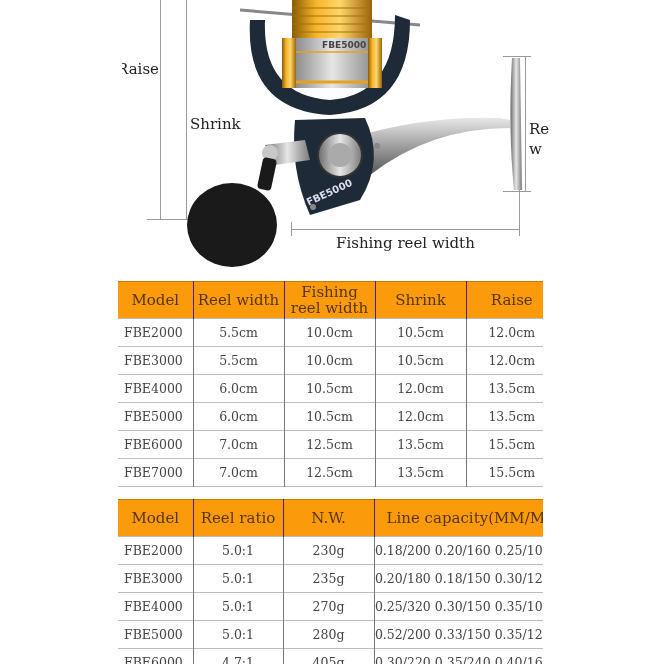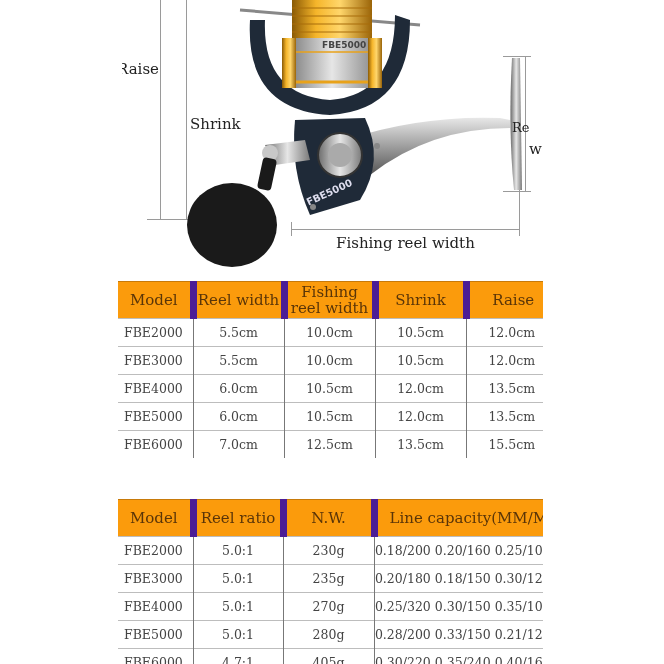--- a/index.html
+++ b/index.html
@@ -2,26 +2,26 @@
 <html><head>
 <meta charset="utf-8">
 <style>
   html, body { margin:0; padding:0; background:#ffffff; }
   body { width:664px; height:664px; position:relative; overflow:hidden; font-family:"DejaVu Serif", "Liberation Serif", serif; color:#333; }
   .diagram { position:absolute; left:0; top:0; width:664px; height:270px; }
   .lbl { position:absolute; font-family:"DejaVu Serif", serif; color:#222; white-space:nowrap; }
   .lbl-raise { left:117px; top:60px; font-size:15px; }
   .lbl-shrink { left:190px; top:115px; font-size:15px; }
   .lbl-width { left:336px; top:234px; font-size:15px; }
-  .lbl-reel1 { left:512px; top:120px; font-size:13px; }
+  .lbl-reel1 { left:529px; top:120px; font-size:15px; }
   .lbl-reel2 { left:529px; top:140px; font-size:15px; }
   .dimline { position:absolute; background:#9a9a9a; }
 
   table.spec { position:absolute; left:118px; border-collapse:collapse; font-family:"DejaVu Serif", serif; table-layout:fixed; }
-  table.spec th { background:#fb9b0c; color:#5a3508; font-weight:normal; font-size:15px; height:36px; padding:0; border-left:7px solid #4c1d95; line-height:16px; overflow:hidden; white-space:nowrap; }
+  table.spec th { background:#fb9b0c; color:#5a3508; font-weight:normal; font-size:15px; height:36px; padding:0; border-left:1px solid #4c1d95; line-height:16px; overflow:hidden; white-space:nowrap; }
   table.spec th:first-child { border-left:none; }
   table.spec td { font-size:12.5px; color:#444; height:27px; padding:0; text-align:center; border-top:1px solid #bdbdbd; border-left:1px solid #777; white-space:nowrap; overflow:hidden; }
   table.spec td:first-child { border-left:none; text-align:left; padding-left:6px; }
   table.spec tr.head { border-top:1px solid #c77a0a; }
   .t1 { top:281px; width:425px; }
   .t2 { top:499px; width:425px; }
   td.lc { text-align:right; padding-left:14px; }
   .clip { position:absolute; left:543px; top:270px; width:121px; height:394px; background:#fff; }
 </style>
 </head>
@@ -146,20 +146,27 @@
         <td>12.0cm</td>
         <td>13.5cm</td>
   </tr>
   <tr>
     <td>FBE6000</td>
         <td>7.0cm</td>
         <td>12.5cm</td>
         <td>13.5cm</td>
         <td>15.5cm</td>
   </tr>
+  <tr style="border-bottom:1px solid #bdbdbd;">
+    <td>FBE7000</td>
+        <td>7.0cm</td>
+        <td>12.5cm</td>
+        <td>13.5cm</td>
+        <td>15.5cm</td>
+  </tr>
 </tbody>
   </table>
 
 <table class="spec t2">
   <colgroup>
       <col style="width:75px">
       <col style="width:90px">
       <col style="width:91px">
       <col style="width:169px">
     </colgroup>
@@ -185,21 +192,21 @@
   <tr>
     <td>FBE4000</td>
         <td>5.0:1</td>
         <td>270g</td>
         <td class="lc">0.25/320 0.30/150 0.35/10</td>
   </tr>
   <tr>
     <td>FBE5000</td>
         <td>5.0:1</td>
         <td>280g</td>
-        <td class="lc">0.28/200 0.33/150 0.21/12</td>
+        <td class="lc">0.52/200 0.33/150 0.35/12</td>
   </tr>
   <tr>
     <td>FBE6000</td>
         <td>4.7:1</td>
         <td>405g</td>
         <td class="lc">0.30/220 0.35/240 0.40/16</td>
   </tr>
 </tbody>
   </table>
 

